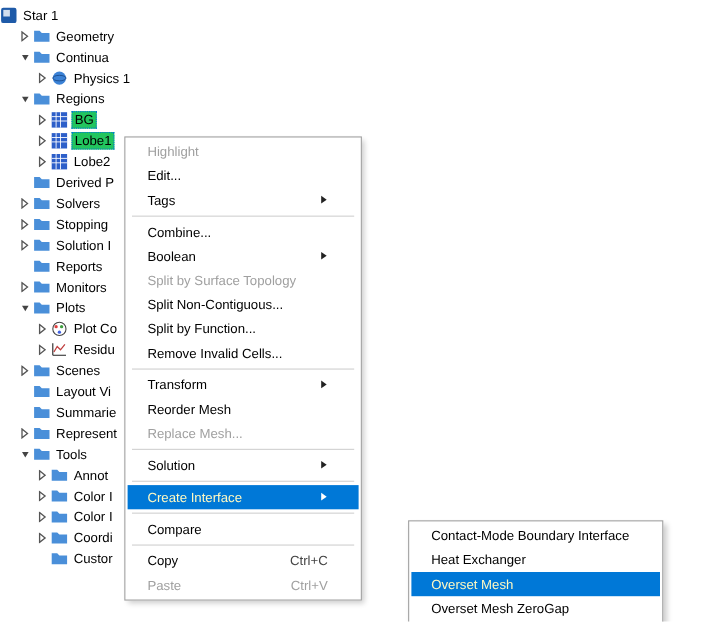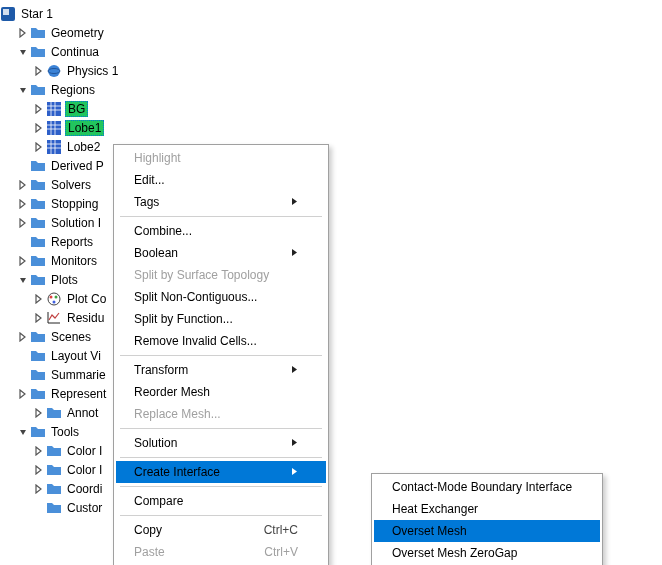--- a/index.html
+++ b/index.html
@@ -62,21 +62,21 @@
     .menu-item {
       padding: 4px 28px 4px 18px;
       display: flex;
       align-items: center;
       justify-content: space-between;
       min-width: 210px;
       height: 22px;
     }
     .menu-item.highlighted {
       background: #0078d7;
-      color: #000000;
+      color: #fef9c3;
     }
     .menu-item.disabled {
       color: #a0a0a0;
     }
     .menu-separator {
       height: 1px;
       background: #d0d0d0;
       margin: 3px 4px;
     }
     .menu-sub-arrow {
@@ -373,48 +373,48 @@
         </svg>
     </span>
     <span class="icon folder-blue">
       <svg viewBox="0 0 16 16">
           <path d="M1 3 L6 3 L8 5 L15 5 L15 13 L1 13 Z" fill="#4a8fd9"></path>
         </svg>
     </span>
     <span class="label">Represent</span>
   </div>
 
+  <div class="tree-item ind-1">
+    <span class="arrow">
+      <svg viewBox="0 0 10 10">
+          <path d="M2 3 L8 3 L5 8 Z" fill="#444"></path>
+        </svg>
+    </span>
+    <span class="icon folder-blue">
+      <svg viewBox="0 0 16 16">
+          <path d="M1 3 L6 3 L8 5 L15 5 L15 13 L1 13 Z" fill="#4a8fd9"></path>
+        </svg>
+    </span>
+    <span class="label">Tools</span>
+  </div>
+
   <div class="tree-item ind-2">
     <span class="arrow">
       <svg viewBox="0 0 10 10">
           <path d="M2 1 L7 5 L2 9 Z" fill="none" stroke="#555" stroke-width="1.2"></path>
         </svg>
     </span>
     <span class="icon folder-blue">
       <svg viewBox="0 0 16 16">
           <path d="M1 3 L6 3 L8 5 L15 5 L15 13 L1 13 Z" fill="#4a8fd9"></path>
         </svg>
     </span>
     <span class="label">Annot</span>
   </div>
 
-  <div class="tree-item ind-1">
-    <span class="arrow">
-      <svg viewBox="0 0 10 10">
-          <path d="M2 3 L8 3 L5 8 Z" fill="#444"></path>
-        </svg>
-    </span>
-    <span class="icon folder-blue">
-      <svg viewBox="0 0 16 16">
-          <path d="M1 3 L6 3 L8 5 L15 5 L15 13 L1 13 Z" fill="#4a8fd9"></path>
-        </svg>
-    </span>
-    <span class="label">Tools</span>
-  </div>
-
   <div class="tree-item ind-2">
     <span class="arrow">
       <svg viewBox="0 0 10 10">
           <path d="M2 1 L7 5 L2 9 Z" fill="none" stroke="#555" stroke-width="1.2"></path>
         </svg>
     </span>
     <span class="icon folder-blue">
       <svg viewBox="0 0 16 16">
           <path d="M1 3 L6 3 L8 5 L15 5 L15 13 L1 13 Z" fill="#4a8fd9"></path>
         </svg>
@@ -454,21 +454,21 @@
     <span class="arrow" style="width:14px"></span>
     <span class="icon folder-blue">
       <svg viewBox="0 0 16 16">
           <path d="M1 3 L6 3 L8 5 L15 5 L15 13 L1 13 Z" fill="#4a8fd9"></path>
         </svg>
     </span>
     <span class="label">Custor</span>
   </div>
 </div>
 
-<div class="context-menu" style="left:113px; top:144px;">
+<div class="context-menu" style="left:113px; top:124px;">
   <div class="menu-item disabled">
       <span>Highlight</span>
     </div>
   <div class="menu-item">
       <span>Edit...</span>
     </div>
   <div class="menu-item">
       <span>Tags</span>
       <span class="menu-sub-arrow"><svg class="sub-arrow-svg" viewBox="0 0 7 9">
           <path d="M1 1 L6 4.5 L1 8 Z" fill="#222"></path>

